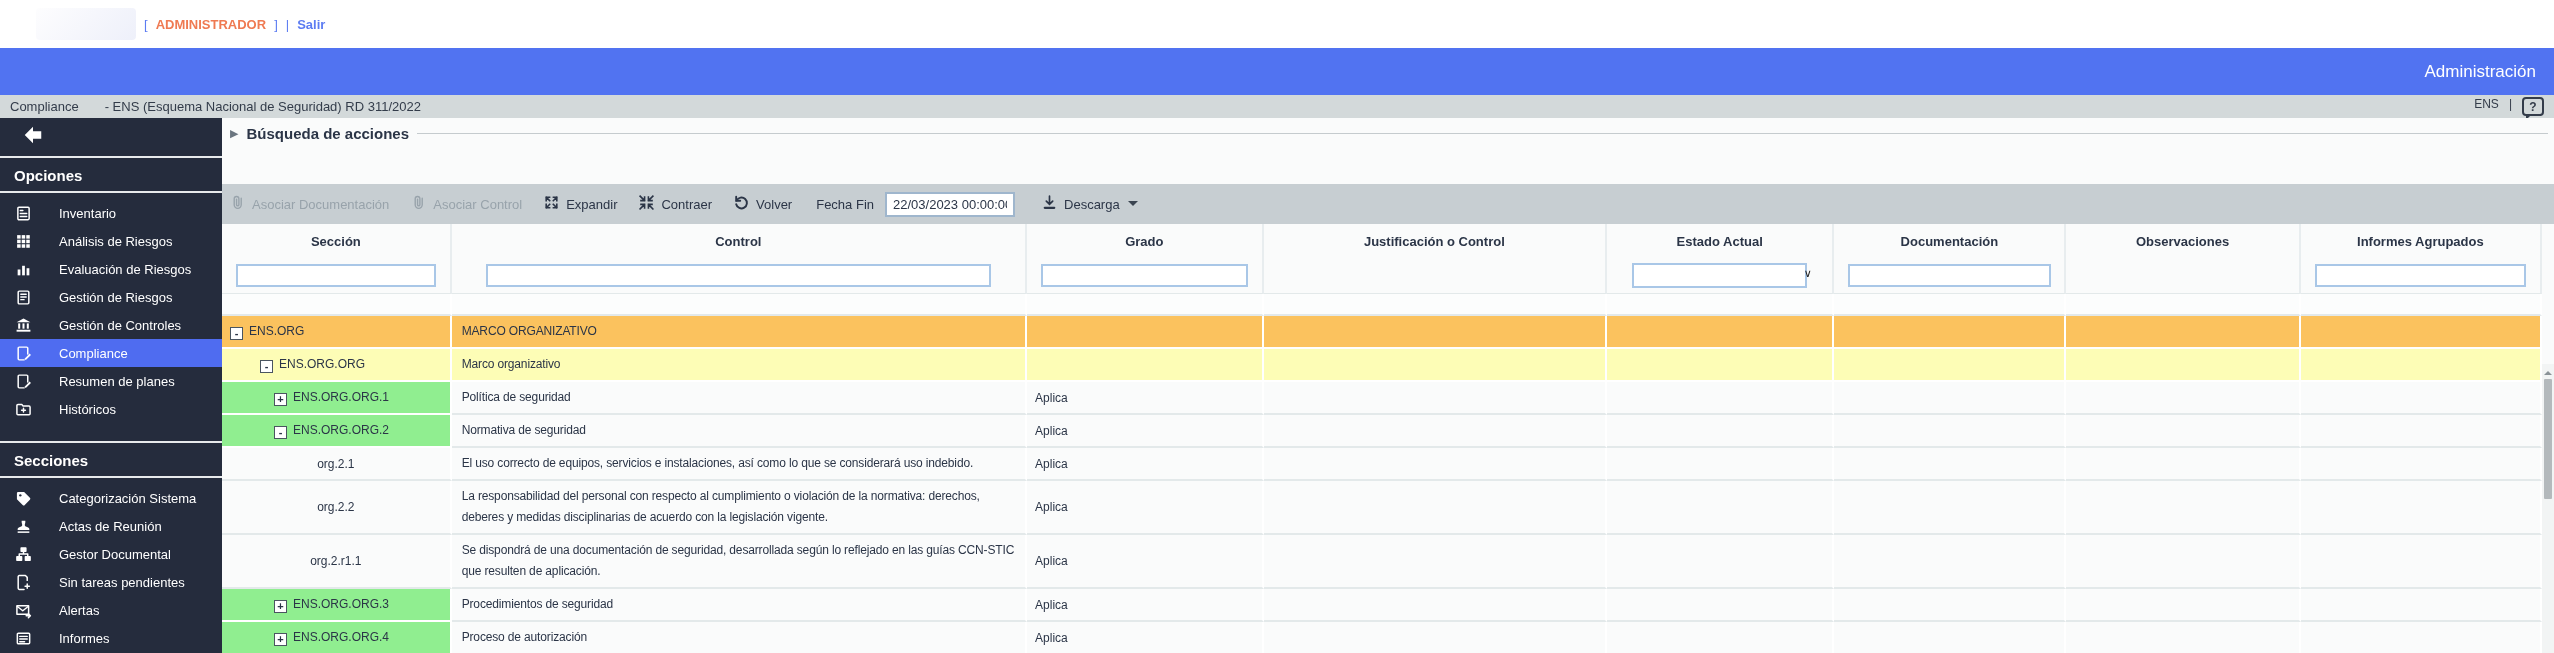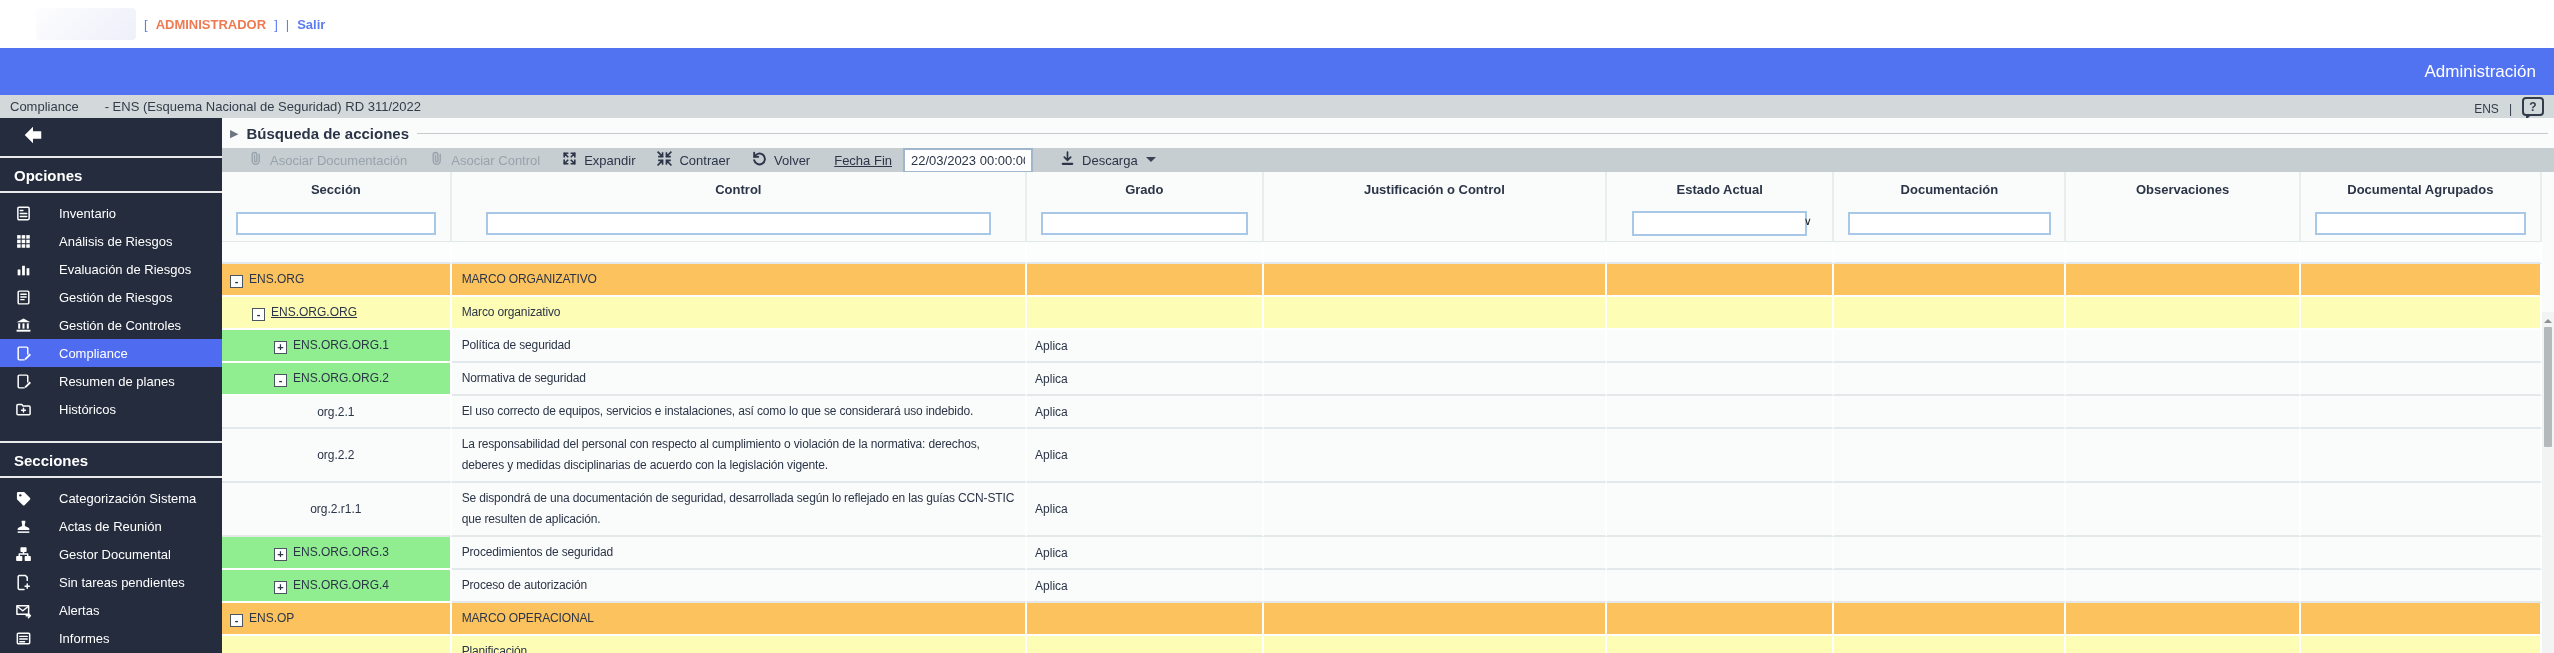--- a/index.html
+++ b/index.html
@@ -21,21 +21,21 @@
   
   .nav { height:47px; background:var(--nav-blue); display:flex; align-items:stretch; color:#fff; font-size:17px; }
   .nav-tab { width:125px; display:flex; align-items:center; justify-content:center; cursor:pointer; }
   .nav-tab.active { background:#262e3f; }
   .nav-spacer { flex:1; }
   .nav-right { display:flex; align-items:center; padding-right:18px; }
 
   
   .crumb-bar { height:23px; background:var(--breadcrumb-bg); display:flex; align-items:center; justify-content:space-between; padding:0 10px; font-size:13px; color:#333c4a; }
   .crumb-left { display:flex; gap:26px; align-items:center; }
-  .crumb-right { display:flex; gap:10px; align-items:flex-end; font-size:12px; }
+  .crumb-right { display:flex; gap:10px; align-items:flex-start; font-size:12px; }
   .help-bubble { width:22px; height:19px; border:2px solid #333c4a; border-radius:4px; font-size:12px; font-weight:bold; display:flex; align-items:center; justify-content:center; position:relative; background:#fff0; }
   .help-bubble:after { content:""; position:absolute; left:2px; bottom:-6px; border:3px solid transparent; border-top-color:#333c4a; border-left-color:#333c4a; }
 
   
   .main { display:flex; height:582px; }
 
   
   .sidebar { width:222px; background:#252c3d; color:#fff; flex:none; overflow:hidden; }
   .back-bar { height:40px; display:flex; align-items:center; padding-left:22px; border-bottom:2px solid #e8eaec; }
   .back-bar svg { width:22px; height:22px; color:#fff; }
@@ -47,46 +47,46 @@
   .side-item .icn svg { width:17px; height:17px; }
   .side-items { padding-top:6px; padding-bottom:6px; }
 
   
   .content { flex:1; background:#fafbfb; position:relative; overflow:hidden; }
   .panel-bar { height:30px; display:flex; align-items:center; padding-left:8px; gap:8px; }
   .panel-caret { color:#6b7680; font-size:11px; }
   .panel-title { font-size:15px; font-weight:bold; color:#2b3547; white-space:nowrap; }
   .panel-rule { flex:1; border-top:1px solid #c5cbce; margin-right:6px; }
 
-  .toolbar { height:24px; background:var(--toolbar-bg); display:flex; align-items:center; padding-left:18px; gap:7px; font-size:13px; color:#2b3547; }
+  .toolbar { height:40px; background:var(--toolbar-bg); display:flex; align-items:center; padding-left:0; gap:7px; font-size:13px; color:#2b3547;margin-top:36px; }
   .tb-btn { display:flex; align-items:center; gap:6px; cursor:pointer; padding:0 7px; white-space:nowrap; }
   .tb-btn svg { width:17px; height:17px; }
   .tb-btn.disabled { color:#98a3ab; cursor:default; }
-  .tb-label { padding:0 4px 0 10px; white-space:nowrap;text-decoration:underline; }
+  .tb-label { padding:0 4px 0 10px; white-space:nowrap; }
   .tb-date { width:130px; height:25px; border:2px solid #9fb6cd; font-size:13px; padding:0 6px; color:#2b3547; font-family:"Liberation Sans",sans-serif; background:#fff; }
   .caret-down { width:0; height:0; border:5px solid transparent; border-top-color:#3a4450; margin-left:2px; margin-top:4px; }
 
   
   .grid-wrap { position:relative; }
   table.grid { width:2320px; border-collapse:separate; border-spacing:0; table-layout:fixed; font-size:12px; }
   .grid th { height:34px; font-size:13px; font-weight:bold; text-align:center; background:#fafbfb; border-right:2px solid #e8edef; vertical-align:middle; cursor:pointer; }
   .grid tr.filters td { height:36px; text-align:center; vertical-align:middle; background:#fafbfb; border-right:2px solid #e8edef; border-bottom:1px solid #e3e9ea; }
   .grid tr.filters input { width:88%; height:23px; border:2px solid var(--filter-border); background:#fff; padding:0 4px; font-size:12px; }
   .grid tr.filters select { width:88%; height:25px; border:2px solid var(--filter-border); background:#fff; font-size:12px; appearance:none; padding:0 4px; }
   .sel-wrap { position:relative; display:inline-block; width:88%; }
   .sel-wrap select { width:100%; }
   .sel-wrap:after { content:"\2228"; position:absolute; right:7px; top:4px; font-size:11px; color:#222; pointer-events:none; }
 
   .grid td { height:24px; border-right:2px solid #fff; border-bottom:2px solid #e3e9ea; vertical-align:middle; overflow:hidden; }
   .grid tr.spacer td { height:22px; border-bottom:2px solid #e3e9ea; background:#fcfdfd; }
   .c-orange { background:var(--row-orange) !important; border-bottom-color:#fff !important; }
   .c-yellow { background:var(--row-yellow) !important; border-bottom-color:#fff !important; }
   .c-green  { background:var(--row-green) !important; border-bottom-color:#fff !important; }
   td.sec { padding-left:8px; white-space:nowrap; }
-  td.sec.lvl1 { padding-left:30px;text-decoration:underline; }
+  td.sec.lvl1 { padding-left:38px; }
   td.sec.lvl2 { padding-left:52px; }
   td.sec.centered { text-align:center; padding-left:0; }
   td.ctl { padding:5px 8px 5px 10px; line-height:21px; letter-spacing:-0.15px; }
   td.pad { padding-left:8px; }
   .tg { display:inline-block; width:13px; height:13px; border:1px solid #4a5560; background:#fff; font-size:11px; line-height:11px; text-align:center; margin-right:6px; vertical-align:-2px; cursor:pointer; font-weight:bold; color:#2b3547; }
 
   
   .vscroll { position:absolute; top:140px; right:0; bottom:0; width:12px; background:#f2f4f4; }
   .vscroll .arrow { width:0; height:0; border:4px solid transparent; border-bottom-color:#8a9297; margin:3px auto 4px; }
   .vscroll .thumb { width:8px; height:120px; background:#b4b9bc; margin:0 auto; border-radius:1px; }
@@ -351,21 +351,21 @@
           </colgroup>
         <thead>
           <tr id="grid-head">
               <th>Sección</th>
               <th>Control</th>
               <th>Grado</th>
               <th>Justificación o Control</th>
               <th>Estado Actual</th>
               <th>Documentación</th>
               <th>Observaciones</th>
-              <th>Documental Agrupados</th>
+              <th>Informes Agrupados</th>
             </tr>
           <tr class="filters" id="grid-filters">
               <td><input style=""></td>
               <td><input style=""></td>
               <td><input style=""></td>
               <td></td>
               <td><span class="sel-wrap"><select><option></option></select></span></td>
               <td><input style=""></td>
               <td></td>
               <td><input style=""></td>

